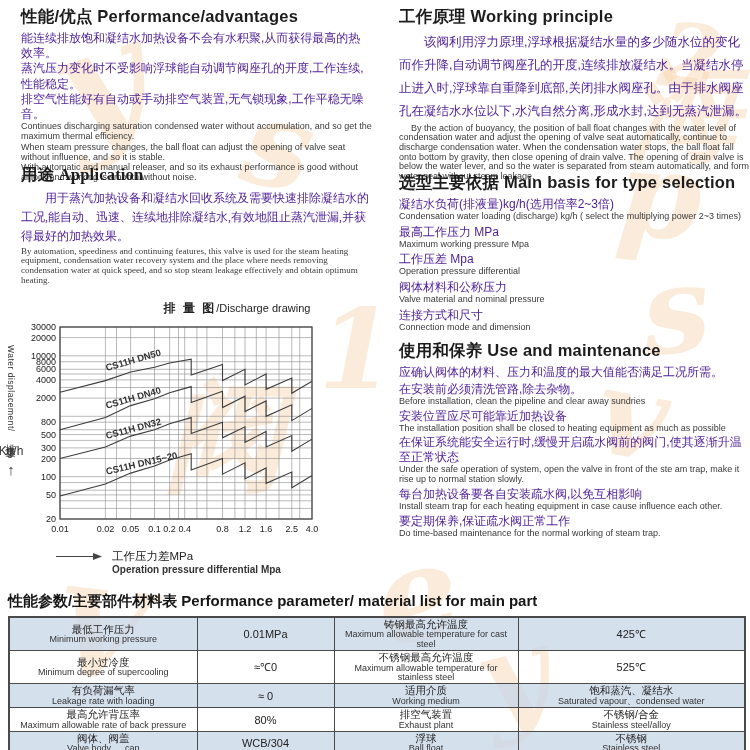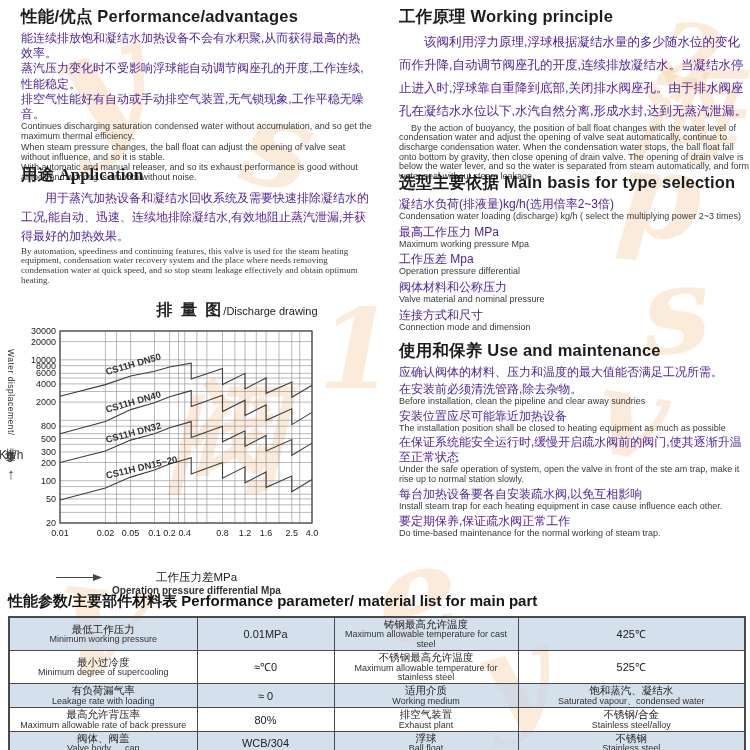--- a/index.html
+++ b/index.html
@@ -31,29 +31,29 @@
   .wp { top:0; }
   .ts { top:166px; }
   .um { top:334px; }
   .pair { margin-bottom:3px; }
   .pair .cn { line-height:1.25; }
   .um .pair { margin-bottom:2px; }
 
   
   .chart-block { position:absolute; top:294px; left:0; width:358px; }
   .chart-title { text-align:center; font-size:11px; color:#222; margin-left:40px; }
-  .chart-title .t-cn { font-weight:bold; font-size:16px; letter-spacing:2px;margin-left:48px; }
+  .chart-title .t-cn { font-weight:bold; font-size:12px; letter-spacing:2px;margin-left:48px; }
   .chart-wrap { position:relative; margin-top:2px; }
   .ylabel { position:absolute; left:-12px; top:26px; width:18px; display:flex;
             flex-direction:column; align-items:center; gap:3px; color:#333; }
   .yl-en { writing-mode:vertical-rl; font-size:8.5px; letter-spacing:.5px; }
   .yl-cn { writing-mode:vertical-rl; text-orientation:upright; font-size:10.5px; letter-spacing:2px; }
   .yl-unit { font-size:12px; }
   .yl-arrow { font-size:15px; color:#444; }
-  .chart-caption { display:flex; align-items:flex-start; gap:10px; margin:19px 0 0 42px;text-align:center; }
+  .chart-caption { display:flex; align-items:flex-start; gap:10px; margin:2px 0 0 42px; }
   .cap-lines { display:flex; flex-direction:column; }
   .cap-cn { font-size:11.5px; color:#222; }
   .cap-en { font-size:10px; color:#333;font-weight:bold; }
   .cap-arrow { margin-top:3px; }
 
   
   .bottom { position:absolute; left:8px; top:592px; width:736px; }
   .tbl-title { font-size:15px; font-weight:bold; color:#161616; margin-bottom:5px; }
   table.params { border-collapse:collapse; width:736px; table-layout:fixed;
                  border:2px solid #4a4a4a; }

